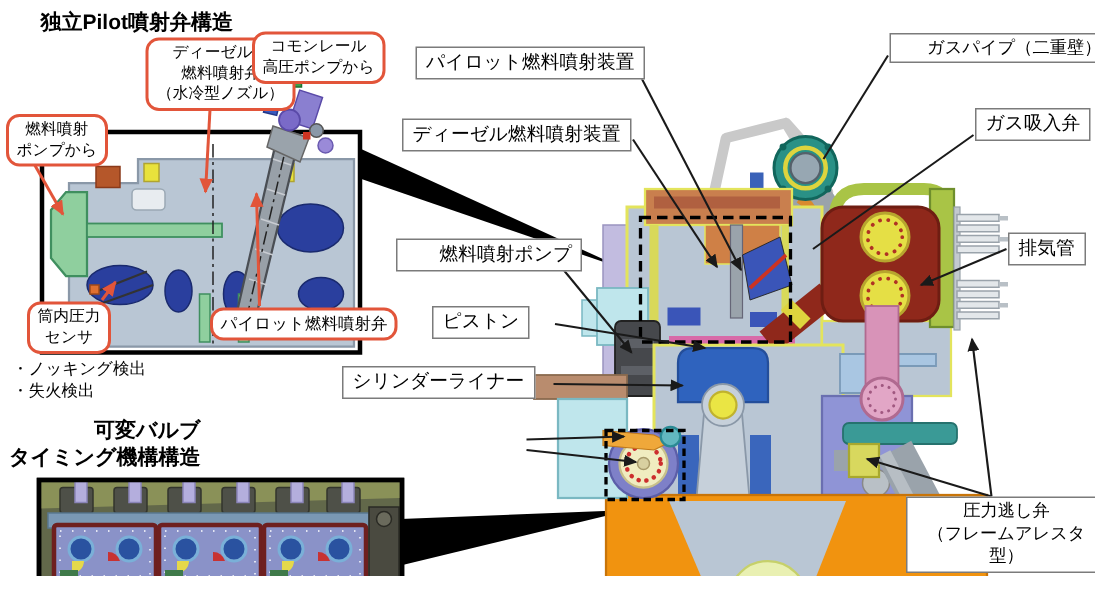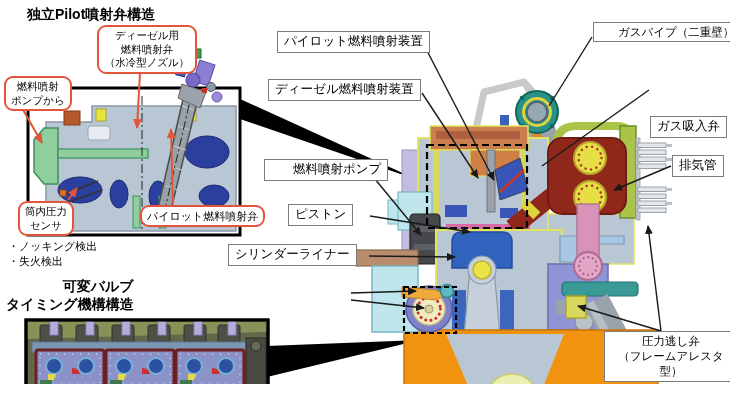--- a/index.html
+++ b/index.html
@@ -308,33 +308,35 @@
     </g>
   </svg>
 
   <div class="ttl" style="left:27px;top:6px;">独立Pilot噴射弁構造</div>
   <div class="ttl" style="left:6px;top:278px;text-align:right;">可変バルブ
 タイミング機構構造</div>
 
   <div class="co" style="left:97px;top:25px;width:86px;">ディーゼル用
 燃料噴射弁
 （水冷型ノズル）</div>
+  <div class="co" style="left:168px;top:21px;">コモンレール
+高圧ポンプから</div>
   <div class="co" style="left:4px;top:76px;">燃料噴射
 ポンプから</div>
   <div class="co" style="left:18px;top:201px;">筒内圧力
 センサ</div>
   <div class="co oneline" style="left:140px;top:205px;">パイロット燃料噴射弁</div>
 
   <div class="nts" style="left:8px;top:238px;">・ノッキング検出</div>
   <div class="nts" style="left:8px;top:253px;">・失火検出</div>
 
   <div class="lbl" style="left:277px;top:31px;">パイロット燃料噴射装置</div>
   <div class="lbl" style="left:268px;top:79px;">ディーゼル燃料噴射装置</div>
   <div class="lbl" style="left:264px;top:159px;padding-left:28px;">燃料噴射ポンプ</div>
   <div class="lbl" style="left:288px;top:204px;">ピストン</div>
   <div class="lbl" style="left:228px;top:244px;">シリンダーライナー</div>
   <div class="lbl small" style="left:593px;top:22px;padding-left:24px;">ガスパイプ（二重壁）</div>
-  <div class="lbl" style="left:650px;top:72px;margin-top:44px;">ガス吸入弁</div>
+  <div class="lbl" style="left:650px;top:72px;">ガス吸入弁</div>
   <div class="lbl" style="left:672px;top:155px;">排気管</div>
   <div class="lbl small twolines" style="left:604px;top:331px;width:120px;">圧力逃し弁
 （フレームアレスタ型）</div>
 
 </div>
 
 </body></html>

